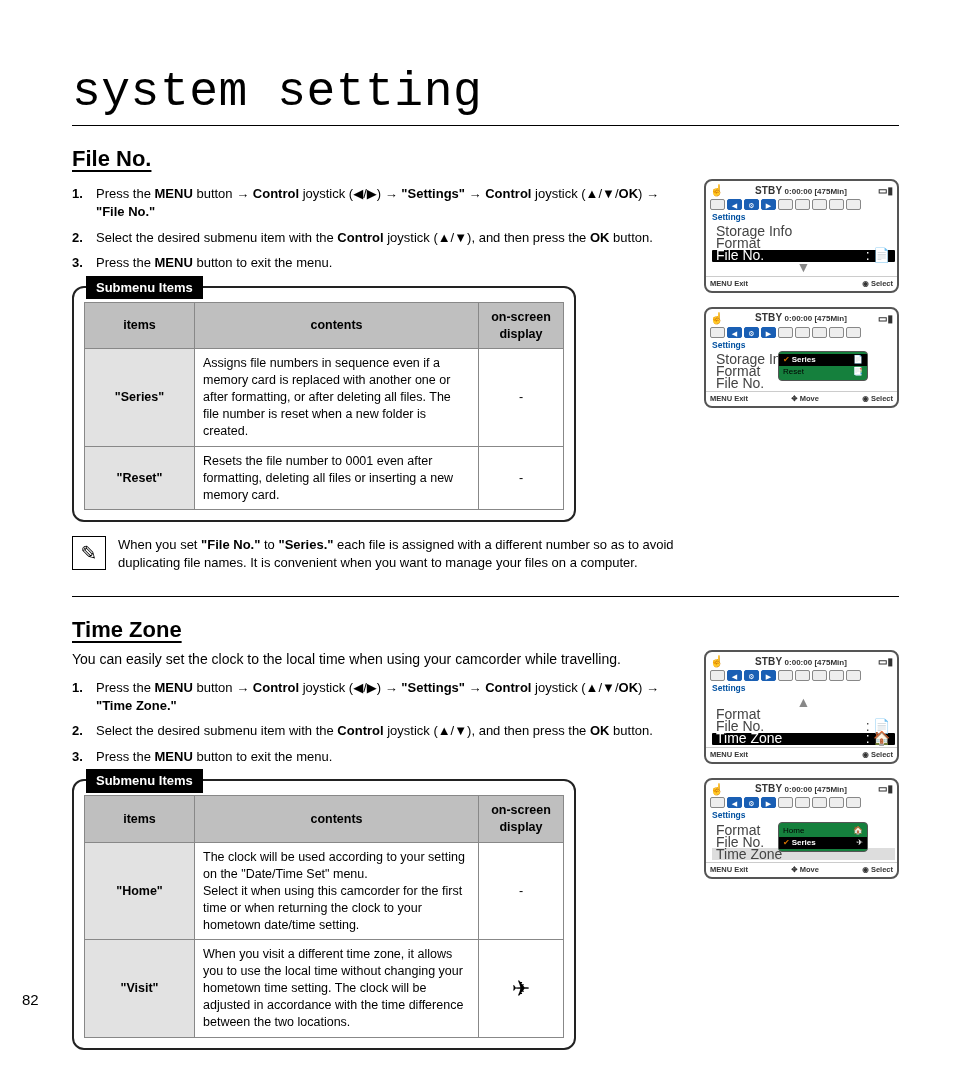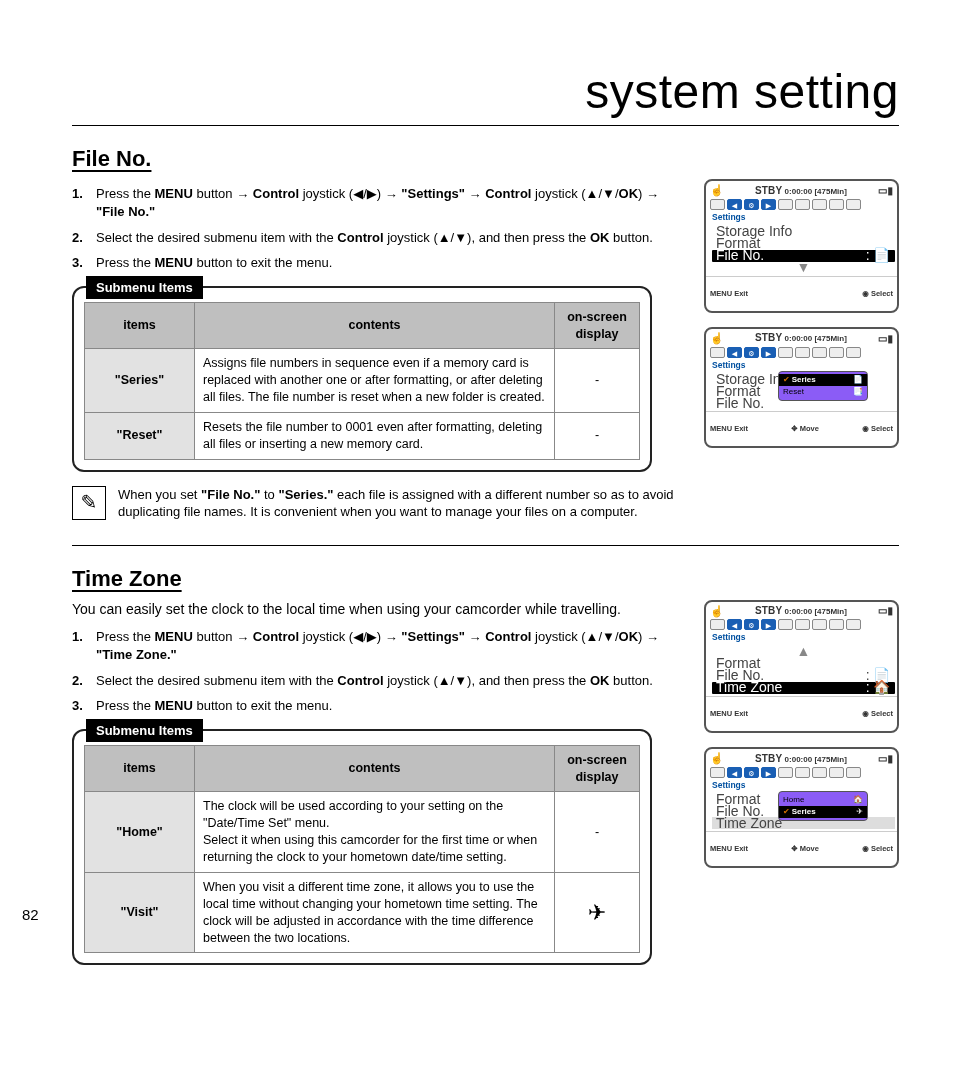--- a/index.html
+++ b/index.html
@@ -7,26 +7,25 @@
     font-family: Arial, Helvetica, sans-serif;
     background: #fff;
     color: #000;
     font-size: 13px;
     line-height: 1.35;
     width: 954px;
     padding: 60px 55px 20px 72px;
     position: relative;
   }
   h1.chapter {
-    font-family: Liberation Sans, sans-serif;
+    font-family: Liberation Mono, monospace;
     font-weight: 200;
     font-size: 48px;
     letter-spacing: 0.5px;
     border-bottom: 1.5px solid #000;
-    text-align: right;
   }
   .section-heading {
     font-family: Arial, Helvetica, sans-serif;
     font-size: 22px;
     font-weight: bold;
     text-decoration: underline;
     text-underline-offset: 4px;
     text-decoration-thickness: 1.5px;
     margin: 18px 0 6px 0;
   }
@@ -39,21 +38,21 @@
   ol.steps li { counter-increment: step; margin-bottom: 8px; padding-left: 24px; position: relative; }
   ol.steps li::before { content: counter(step) "."; font-weight: bold; position: absolute; left: 0; }
   b { font-weight: bold; }
 
   .submenu-block {
     border: 2px solid #222;
     border-radius: 12px;
     padding: 14px 10px 10px 10px;
     position: relative;
     margin-top: 14px;
-    width: 580px;
+    width: 504px;
   }
   .submenu-label {
     position: absolute;
     top: -12px; left: 12px;
     background: #000; color: #fff;
     font-weight: bold;
     padding: 3px 10px;
     font-size: 13px;
   }
   table.submenu {
@@ -103,29 +102,29 @@
     width:15px; height:11px; border:1px solid #888; border-radius:2px;
     background:#eee;
   }
   .osd-tabrow .tab.sel { background:#1a5fb4; border-color:#1a5fb4; color:#fff; font-size:7px; text-align:center; line-height:11px;}
   .osd-section { color:#0050a0; font-weight:bold; padding:0 6px 2px 6px; font-size:8.5px;}
   .osd-list { padding: 0 6px 2px 10px; }
   .osd-list .row { display:flex; justify-content:space-between; align-items:center; height:12px; font-size:14px; color:#444;}
   .osd-list .row.hl { background:#000; color:#fff; margin: 0 -4px; padding: 0 4px; border-radius:1px;}
   .osd-sub {
     position:absolute; margin-left:72px; margin-top:-40px;
-    width:90px; background:#8b5cf6; border:1px solid #555; border-radius:4px;
+    width:90px; background:#15803d; border:1px solid #555; border-radius:4px;
     padding:2px 4px; font-size:8px;
   }
   .osd-sub .srow{ display:flex; justify-content:space-between; align-items:center; height:12px;}
   .osd-sub .srow.hl{ background:#000; color:#fff; margin:0 -4px; padding:0 4px;}
   .osd-sub .chk{ color:#d07000; margin-right:2px;}
   .osd-bottom{
     border-top:1px solid #ccc; display:flex; justify-content:space-between;
-    padding:12px 4px; font-size:7.5px; font-weight:bold; color:#333;gap:26px;
+    padding:2px 4px; font-size:7.5px; font-weight:bold; color:#333;gap:26px;
   }
   .osd-bottom span{ text-shadow:0 0 1px #fff, 0 0 1px #fff;}
   .osd-wrap { position:relative; }
 
   .page-num {
     position:absolute; left: 22px; bottom: 60px; font-size:15px;
   }
 </style>
 </head>
 <body>

